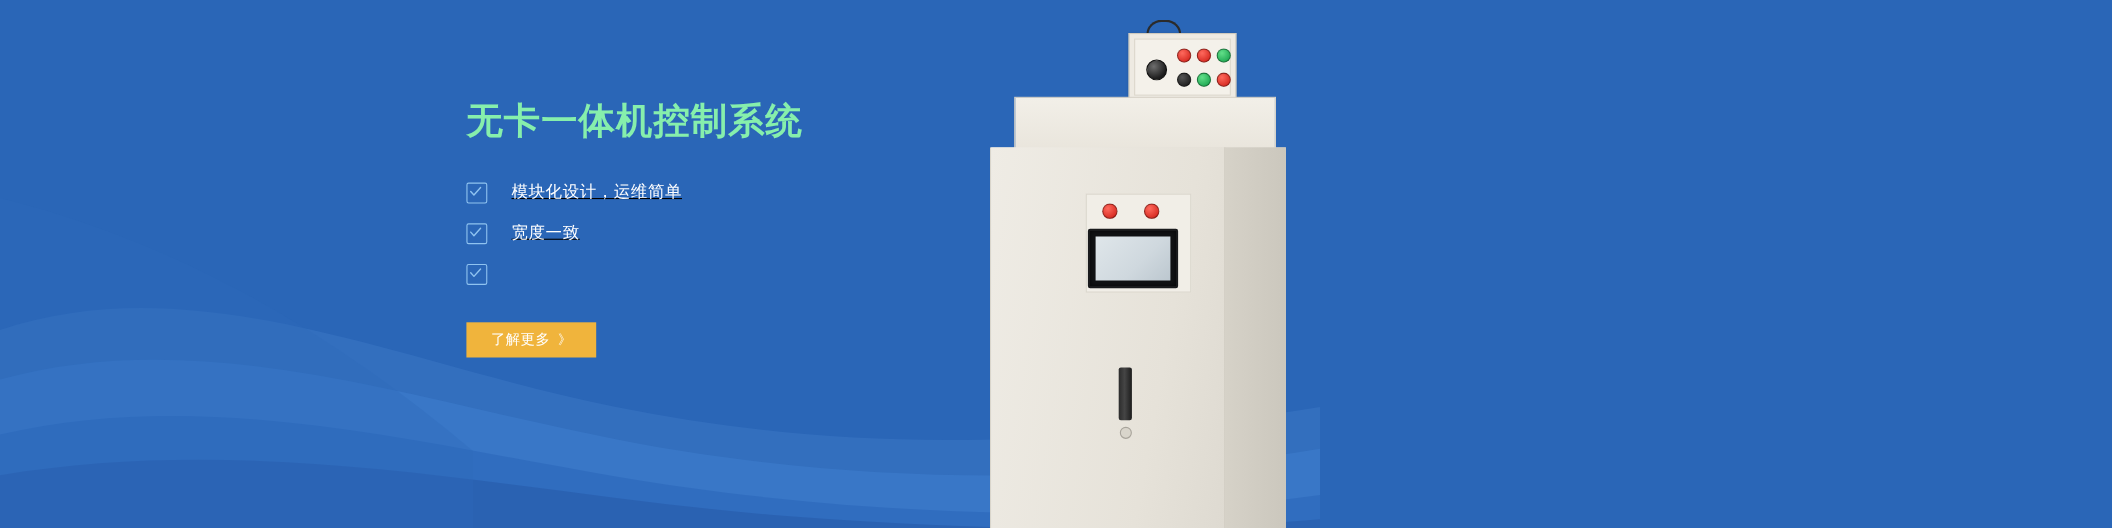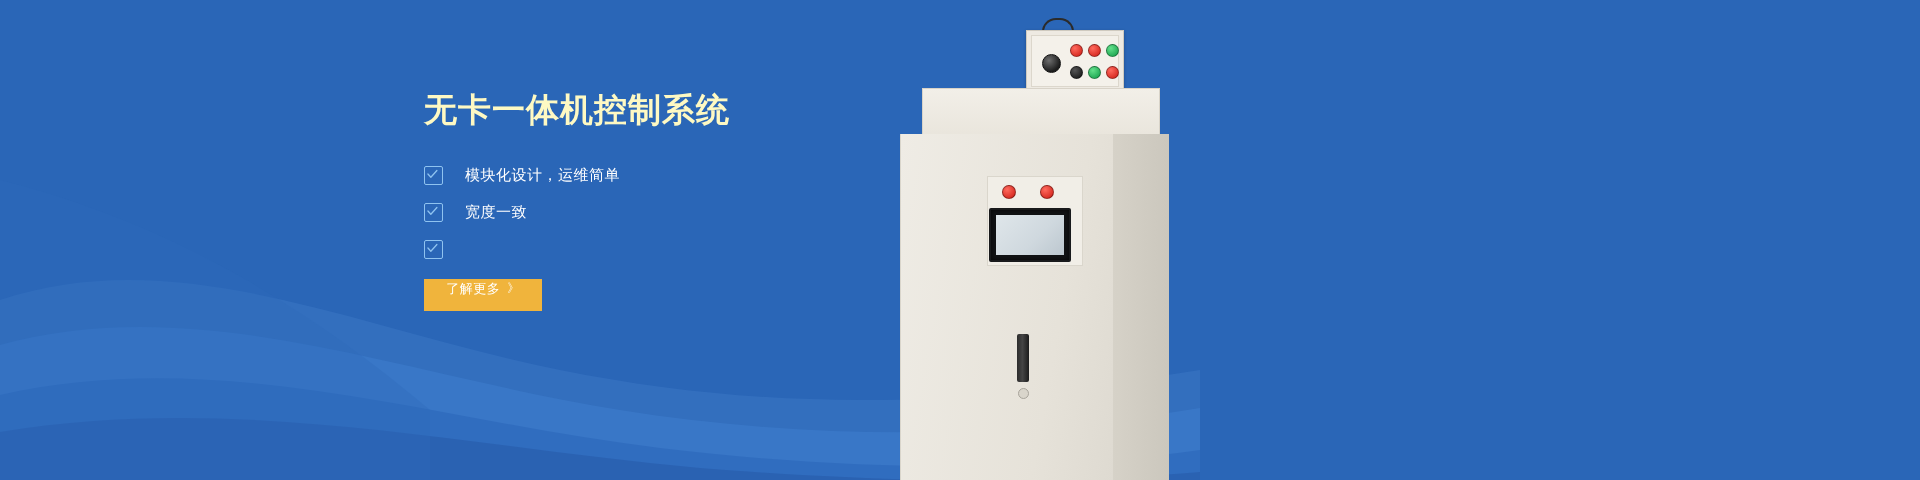--- a/index.html
+++ b/index.html
@@ -14,40 +14,40 @@
   }
   
   .waves{position:absolute;left:0;bottom:0;width:1200px;height:300px;pointer-events:none;}
   .waves svg{display:block;width:100%;height:100%;}
 
   
   .content{
     position:absolute;left:424px;top:88px;width:520px;
   }
   .title{
-    font-size:33px;font-weight:bold;color:#fef9c3;letter-spacing:1px;
+    font-size:33px;font-weight:bold;color:#86efac;letter-spacing:1px;
     line-height:44px;margin:0 0 32px 0;white-space:nowrap;
   }
   .features{list-style:none;margin:0;padding:0;}
   .feature{
-    display:flex;align-items:center;margin-bottom:15px;height:22px;
+    display:flex;align-items:center;margin-bottom:15px;height:22px;text-decoration:underline;
   }
   .check-box{
     width:17px;height:17px;flex:0 0 17px;border:1px solid #8fc3f0;
     border-radius:2px;position:relative;margin-right:22px;
     background:transparent;
   }
   .check-box svg{position:absolute;left:2px;top:2px;}
   .feature-text{
     font-size:15px;color:#ffffff;line-height:22px;white-space:nowrap;
     letter-spacing:.5px;
   }
   .cta{
-    display:inline-flex;align-items:flex-start;justify-content:center;
-    margin-top:4px;width:118px;height:32px;background:#f0b43c;
+    display:inline-flex;align-items:center;justify-content:center;
+    margin-top:18px;width:118px;height:32px;background:#f0b43c;
     color:#ffffff;font-size:13px;border:none;cursor:pointer;
     letter-spacing:.5px;
   }
   .cta .arrows{margin-left:7px;font-size:12px;color:#ffffff;opacity:.92;}
 
   
   .machine{position:absolute;left:900px;top:0;width:300px;height:480px;}
 
   .top-box{
     position:absolute;left:126px;top:30px;width:96px;height:60px;

